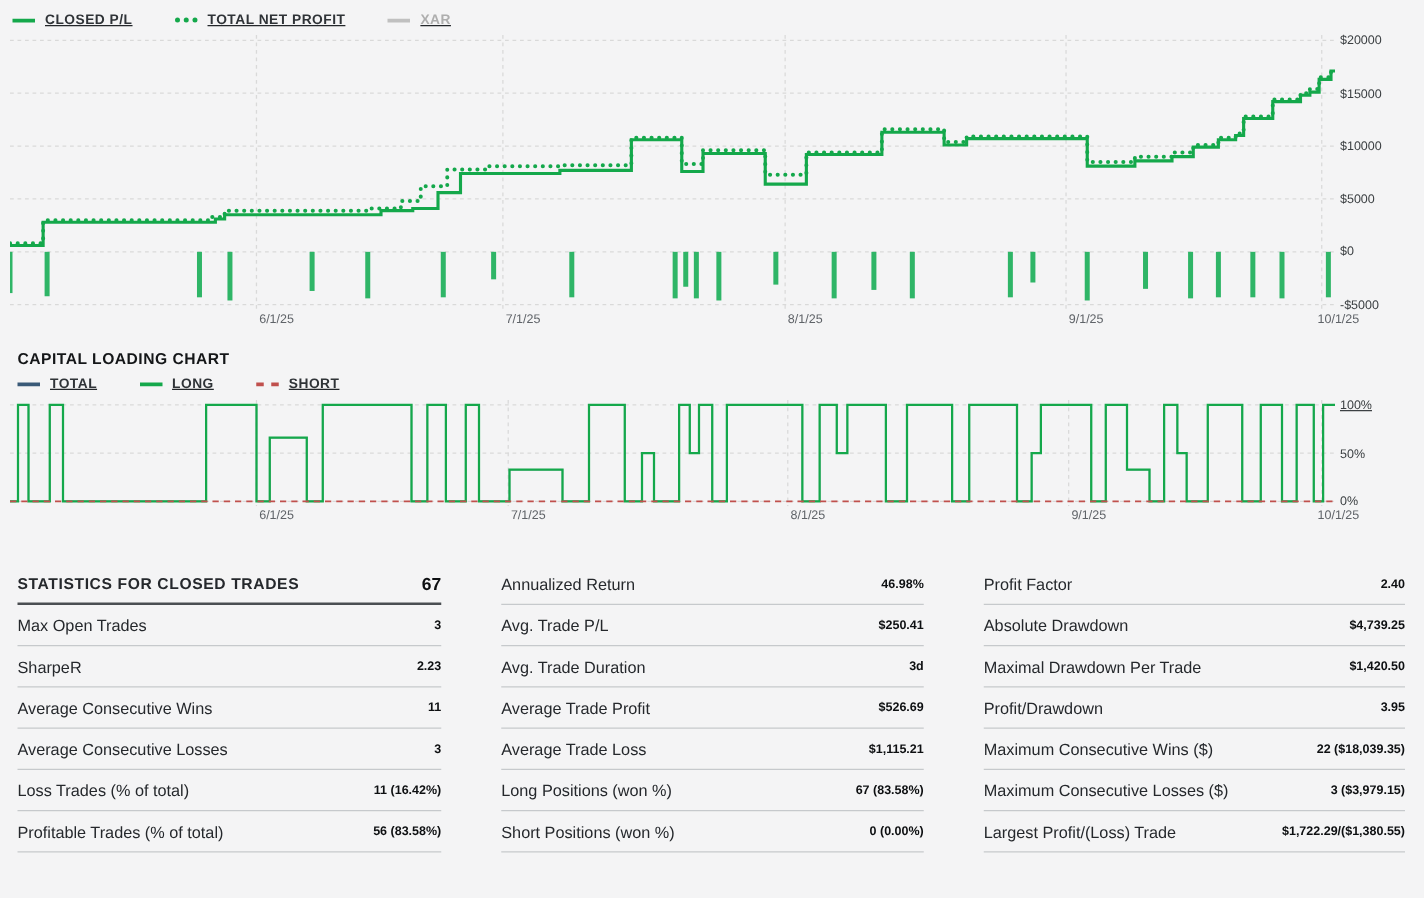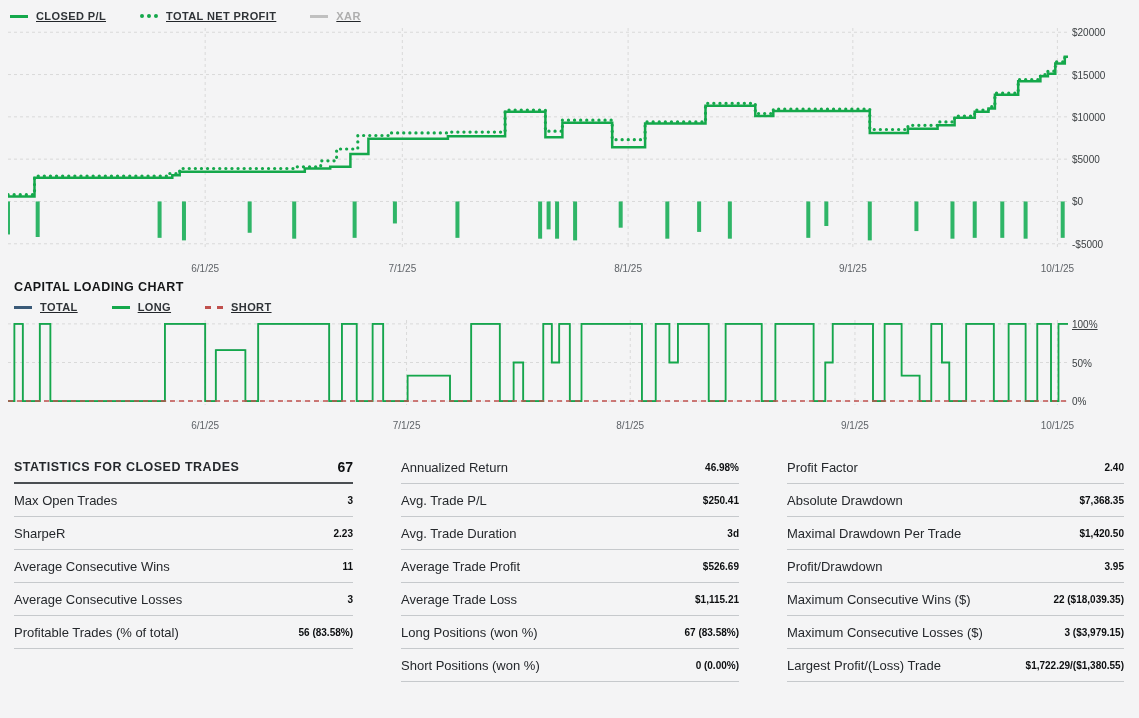--- a/index.html
+++ b/index.html
@@ -18,21 +18,21 @@
   .swatch.dotted { border-top-style:dotted; border-top-width:4px; }
   .swatch.dashed { border-top-style:dashed; }
   .legend-label { font-size:11px; font-weight:bold; letter-spacing:.4px; color:#2f3337; }
   .legend-item.disabled .legend-label { color:#aeaeae; }
   
   .chart-wrap { position:relative; margin-left:8px; width:1131px; }
   .chart-wrap svg { display:block; }
   .ylabels { position:absolute; left:1064px; top:0; width:66px; }
   .ylabels span { position:absolute; left:0; font-size:10px; color:#3c4043; white-space:nowrap; }
   .xlabels { position:relative; height:16px; }
-  .xlabels span { position:absolute; top:2px; width:60px; margin-left:-30px; text-align:center; font-size:10px; color:#5f6368;margin-top:13px; }
+  .xlabels span { position:absolute; top:2px; width:60px; margin-left:-30px; text-align:right; font-size:10px; color:#5f6368; }
   .section-title { margin:16px 0 0 14px; font-size:12.5px; font-weight:bold; letter-spacing:.4px; color:#141618; }
   
   .stats { margin:30px 14px 0 14px; display:grid; grid-template-columns:339px 338px 337px; column-gap:48px; }
   .stat-row { display:flex; justify-content:space-between; align-items:center; height:33px; border-bottom:1px solid #c6c9cc; }
   .stat-label { font-size:13px; color:#25282c; }
   .stat-value { font-size:10px; font-weight:bold; color:#0d0f11; white-space:nowrap; }
   .stat-row.header { border-bottom:2px solid #4a4e52; }
   .stat-row.header .stat-label { font-weight:bold; letter-spacing:.5px; font-size:12.5px; }
   .stat-row.header .stat-value { font-size:14px; }
 </style>
@@ -174,20 +174,24 @@
       </div>
       <div class="stat-row">
         <span class="stat-label">Average Consecutive Wins</span>
         <span class="stat-value">11</span>
       </div>
       <div class="stat-row">
         <span class="stat-label">Average Consecutive Losses</span>
         <span class="stat-value">3</span>
       </div>
       <div class="stat-row">
+        <span class="stat-label">Loss Trades (% of total)</span>
+        <span class="stat-value">11 (16.42%)</span>
+      </div>
+      <div class="stat-row">
         <span class="stat-label">Profitable Trades (% of total)</span>
         <span class="stat-value">56 (83.58%)</span>
       </div>
     </div>
   <div class="stat-col" id="stat-col-1">
       <div class="stat-row">
         <span class="stat-label">Annualized Return</span>
         <span class="stat-value">46.98%</span>
       </div>
       <div class="stat-row">
@@ -215,21 +219,21 @@
         <span class="stat-value">0 (0.00%)</span>
       </div>
     </div>
   <div class="stat-col" id="stat-col-2">
       <div class="stat-row">
         <span class="stat-label">Profit Factor</span>
         <span class="stat-value">2.40</span>
       </div>
       <div class="stat-row">
         <span class="stat-label">Absolute Drawdown</span>
-        <span class="stat-value">$7,368.35</span>
+        <span class="stat-value">$4,739.25</span>
       </div>
       <div class="stat-row">
         <span class="stat-label">Maximal Drawdown Per Trade</span>
         <span class="stat-value">$1,420.50</span>
       </div>
       <div class="stat-row">
         <span class="stat-label">Profit/Drawdown</span>
         <span class="stat-value">3.95</span>
       </div>
       <div class="stat-row">

